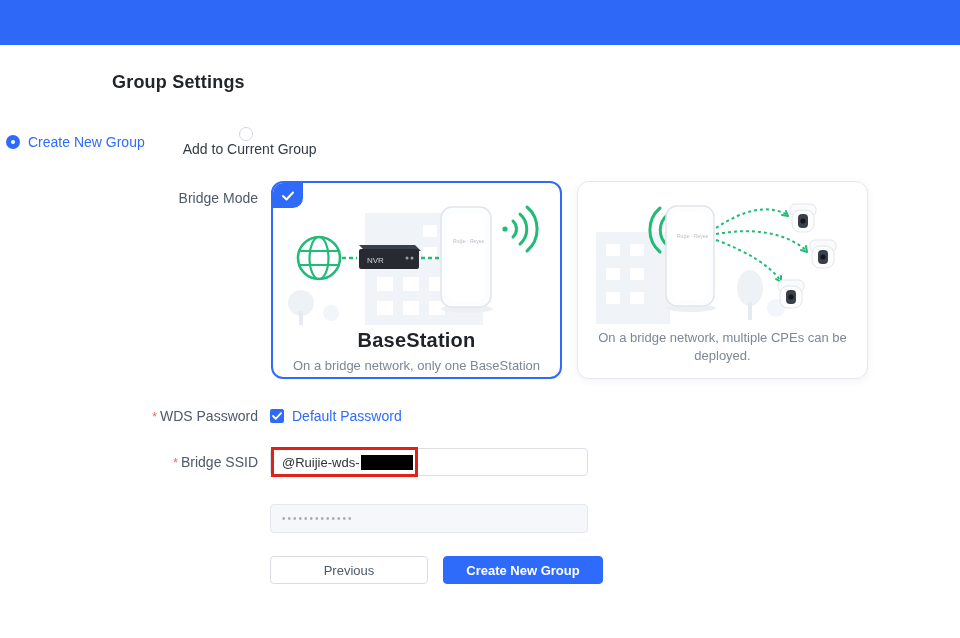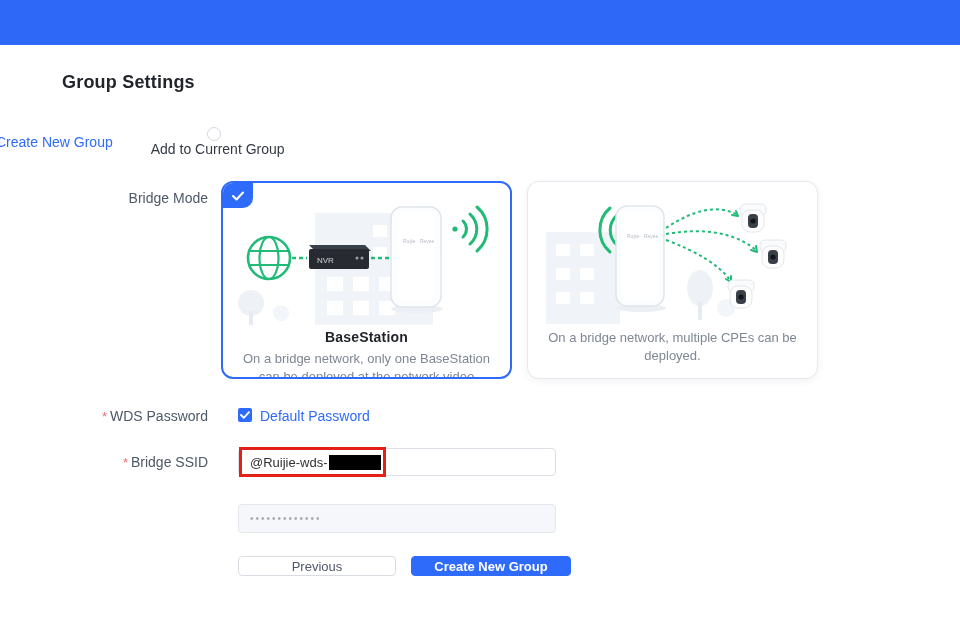--- a/index.html
+++ b/index.html
@@ -1,27 +1,27 @@
 <!DOCTYPE html>
 <html><head>
 <meta charset="utf-8">
 <style>
   * { margin:0; padding:0; box-sizing:border-box; }
   html,body { width:960px; height:638px; background:#ffffff; font-family:"Liberation Sans", sans-serif; overflow:hidden; }
 
   .top-bar { width:960px; height:45px; background:#2e68f6; }
 
-  .content { padding-left:62px; }
+  .content { padding-left:112px; }
   .page-title { margin-top:27px; font-size:18px; font-weight:bold; color:#22262b; letter-spacing:.2px; }
 
   .form { margin-top:34px; }
   .form-row { display:flex; align-items:center; margin-left:-118px; }
   .row-label { width:264px; text-align:right; font-size:14px; color:#4e5969; flex:none; }
   .row-label .req { color:#f56c6c; margin-right:3px; font-size:13px; }
-  .row-ctrl { margin-left:30px; display:flex; }
+  .row-ctrl { margin-left:12px; display:flex; align-items:center; }
 
   
   .radio-item { display:flex; align-items:center; cursor:pointer; }
   .radio-dot { width:14px; height:14px; border-radius:50%; flex:none; position:relative; }
   .radio-dot.on { background:#2f6bfa; }
   .radio-dot.on::after { content:""; position:absolute; left:5px; top:5px; width:4px; height:4px; border-radius:50%; background:#fff; }
   .radio-dot.off { background:#fff; border:1px solid #d4d7de; }
   .radio-text { margin-left:8px; font-size:14px; }
   .radio-text.sel { color:#2f6bfa; }
   .radio-text.unsel { color:#333a45; }
@@ -30,41 +30,41 @@
   
   .mode-row { align-items:flex-start; margin-top:24px; }
   .mode-row .row-label { padding-top:9px; }
   .cards { display:flex; margin-left:13px; }
   .bm-card { width:291px; height:198px; border-radius:12px; background:#fff; overflow:hidden; position:relative; }
   .bm-card.selected { border:2px solid #2f6bfa; }
   .bm-card.plain { border:1px solid #e5e8ef; box-shadow:0 2px 8px rgba(30,40,60,.06); margin-left:15px; }
   .check-badge { position:absolute; top:0; left:0; width:30px; height:25px; background:#2f6bfa; border-radius:4px 0 10px 0; display:flex; align-items:center; justify-content:center; z-index:3; }
   .check-badge svg { width:12px; height:10px; }
   .card-illu { height:140px; position:relative; margin-top:2px; }
-  .card-title { text-align:center; font-size:14px; font-weight:bold; color:#1f2329; margin-top:4px; letter-spacing:.2px; }
+  .card-title { text-align:center; font-size:20px; font-weight:bold; color:#1f2329; margin-top:4px; letter-spacing:.2px; }
   .card-desc { text-align:center; font-size:13px; color:#7e8794; line-height:18px; padding:0 12px; margin-top:5px; }
 
   
   .ssid-row { margin-top:24px; }
   .input-wrap { position:relative; width:318px; }
   .text-input { width:318px; height:28px; border:1px solid #dcdfe6; border-radius:4px; background:#fff; display:flex; align-items:center; padding-left:11px; font-size:13px; color:#303133; }
   .redaction { display:inline-block; width:52px; height:15px; background:#000; margin-left:1px; }
   .annotation-box { position:absolute; left:1px; top:-1px; width:147px; height:30px; border:3px solid #e32119; pointer-events:none; z-index:4; }
 
   
   .wds-row { margin-top:29px; }
   .checkbox { width:14px; height:14px; border-radius:2px; background:#2f6bfa; display:flex; align-items:center; justify-content:center; flex:none; cursor:pointer; }
   .checkbox svg { width:10px; height:8px; }
   .cb-label { margin-left:8px; font-size:14px; color:#2f6bfa; }
 
   .pwd-row { margin-top:28px; }
   .pwd-field { width:318px; height:29px; background:#f5f7fa; border:1px solid #e4e7ed; border-radius:4px; display:flex; align-items:center; padding-left:11px; font-size:10px; color:#a8abb2; letter-spacing:2px; }
 
   .btn-row { margin-top:23px; }
-  .btn { height:20px; border-radius:4px; font-size:13px; display:flex; align-items:center; justify-content:center; cursor:pointer; }
+  .btn { height:28px; border-radius:4px; font-size:13px; display:flex; align-items:center; justify-content:center; cursor:pointer; }
   .btn-prev { width:158px; background:#fff; border:1px solid #d9dce3; color:#4e5969; }
   .btn-submit { width:160px; background:#2f6bfa; border:1px solid #2f6bfa; color:#fff; font-weight:bold; margin-left:15px; }
 
   .g { stroke:#21ba77; fill:none; }
 </style>
 </head>
 <body>
 
 <div class="top-bar"></div>
 

